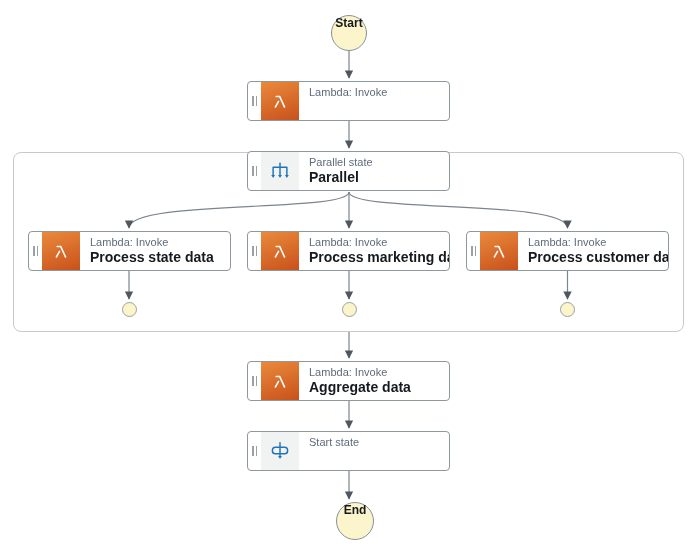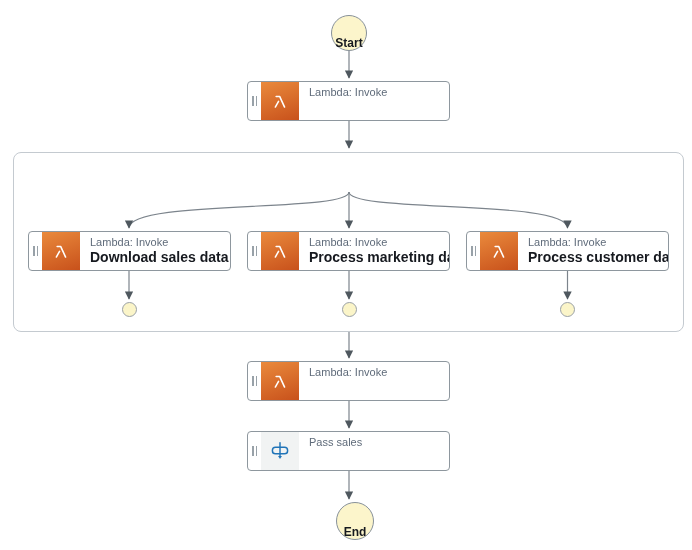--- a/index.html
+++ b/index.html
@@ -44,21 +44,21 @@
     flex:1; min-width:0; padding:4px 6px 4px 10px;
     display:flex; flex-direction:column; justify-content:space-between; gap:0;
   }
   .type-label { font-size:11px; line-height:13px; color:#5F6B7A; white-space:nowrap; }
   .name-label { font-size:14px; line-height:17px; font-weight:bold; color:#16191F; white-space:nowrap; }
 
   
   .terminal-circle {
     position:absolute; border-radius:50%;
     background:#FCF5CB; border:1px solid #87919A;
-    display:flex; align-items:flex-end; justify-content:center;
+    display:flex; align-items:flex-start; justify-content:center;
     font-size:12px; font-weight:bold; color:#16191F;
     box-sizing:border-box; z-index:3;
   }
   .terminal-start { left:331px; top:15px;  width:36px; height:36px; }
   .terminal-end   { left:336px; top:502px; width:38px; height:38px; }
 
   
   .branch-dot {
     position:absolute; width:15px; height:15px; border-radius:50%;
     background:#FBF5C9; border:1px solid #9AA1A7; box-sizing:border-box; z-index:3;
@@ -105,35 +105,58 @@
       <svg width="22" height="22" viewBox="0 0 24 24" fill="none" stroke="#ffffff" stroke-width="1.7" stroke-linecap="round" stroke-linejoin="round">
         <path d="M7.8 7 H11.6 L17 18.6"></path>
           <path d="M10.4 12.4 L6.9 18.6"></path>
       </svg>
     </div>
     <div class="labels">
       <div class="type-label">Lambda: Invoke</div>
     </div>
   </div>
 
+  <div class="state-box" style="left:247px; top:151px;">
+    <div class="grip">
+        <i></i>
+        <i></i>
+      </div>
+    <div class="icon-tile gray">
+      <svg width="22" height="22" viewBox="0 0 24 24">
+        <g fill="none" stroke="#2074B8" stroke-width="1.6" stroke-linecap="round" stroke-linejoin="round">
+          <path d="M12 3.5 V16"></path>
+          <path d="M4.5 16 V8 H19.5 V16"></path>
+        </g>
+        <g fill="#2074B8">
+          <path d="M4.5 19.6 L2.4 16.3 H6.6 Z"></path>
+          <path d="M12 19.6 L9.9 16.3 H14.1 Z"></path>
+          <path d="M19.5 19.6 L17.4 16.3 H21.6 Z"></path>
+        </g>
+      </svg>
+    </div>
+    <div class="labels">
+      <div class="type-label">Parallel state</div>
+      <div class="name-label">Parallel</div>
+    </div>
+  </div>
 
   <div class="state-box" style="left:28px; top:231px;">
     <div class="grip">
         <i></i>
         <i></i>
       </div>
     <div class="icon-tile orange">
       <svg width="22" height="22" viewBox="0 0 24 24" fill="none" stroke="#ffffff" stroke-width="1.7" stroke-linecap="round" stroke-linejoin="round">
         <path d="M7.8 7 H11.6 L17 18.6"></path>
           <path d="M10.4 12.4 L6.9 18.6"></path>
       </svg>
     </div>
     <div class="labels">
       <div class="type-label">Lambda: Invoke</div>
-      <div class="name-label">Download sales data</div>
+      <div class="name-label">Process state data</div>
     </div>
   </div>
 
   <div class="state-box" style="left:247px; top:231px;">
     <div class="grip">
         <i></i>
         <i></i>
       </div>
     <div class="icon-tile orange">
       <svg width="22" height="22" viewBox="0 0 24 24" fill="none" stroke="#ffffff" stroke-width="1.7" stroke-linecap="round" stroke-linejoin="round">
@@ -174,39 +197,40 @@
         <i></i>
       </div>
     <div class="icon-tile orange">
       <svg width="22" height="22" viewBox="0 0 24 24" fill="none" stroke="#ffffff" stroke-width="1.7" stroke-linecap="round" stroke-linejoin="round">
         <path d="M7.8 7 H11.6 L17 18.6"></path>
           <path d="M10.4 12.4 L6.9 18.6"></path>
       </svg>
     </div>
     <div class="labels">
       <div class="type-label">Lambda: Invoke</div>
+      <div class="name-label">Aggregate data</div>
     </div>
   </div>
 
   <div class="state-box" style="left:247px; top:431px;">
     <div class="grip">
         <i></i>
         <i></i>
       </div>
     <div class="icon-tile gray">
       <svg width="22" height="22" viewBox="0 0 24 24">
         <g fill="none" stroke="#2074B8" stroke-width="1.6" stroke-linecap="round" stroke-linejoin="round">
           <path d="M12 3 V17"></path>
           <rect x="3.7" y="8" width="16.6" height="7" rx="3.4"></rect>
         </g>
         <path d="M12 20.8 L9.9 17.5 H14.1 Z" fill="#2074B8"></path>
       </svg>
     </div>
     <div class="labels">
-      <div class="type-label">Pass sales</div>
+      <div class="type-label">Start state</div>
     </div>
   </div>
 
   <div class="terminal-circle terminal-end">
     <span>End</span>
   </div>
 
 </div>
 
 </body></html>

